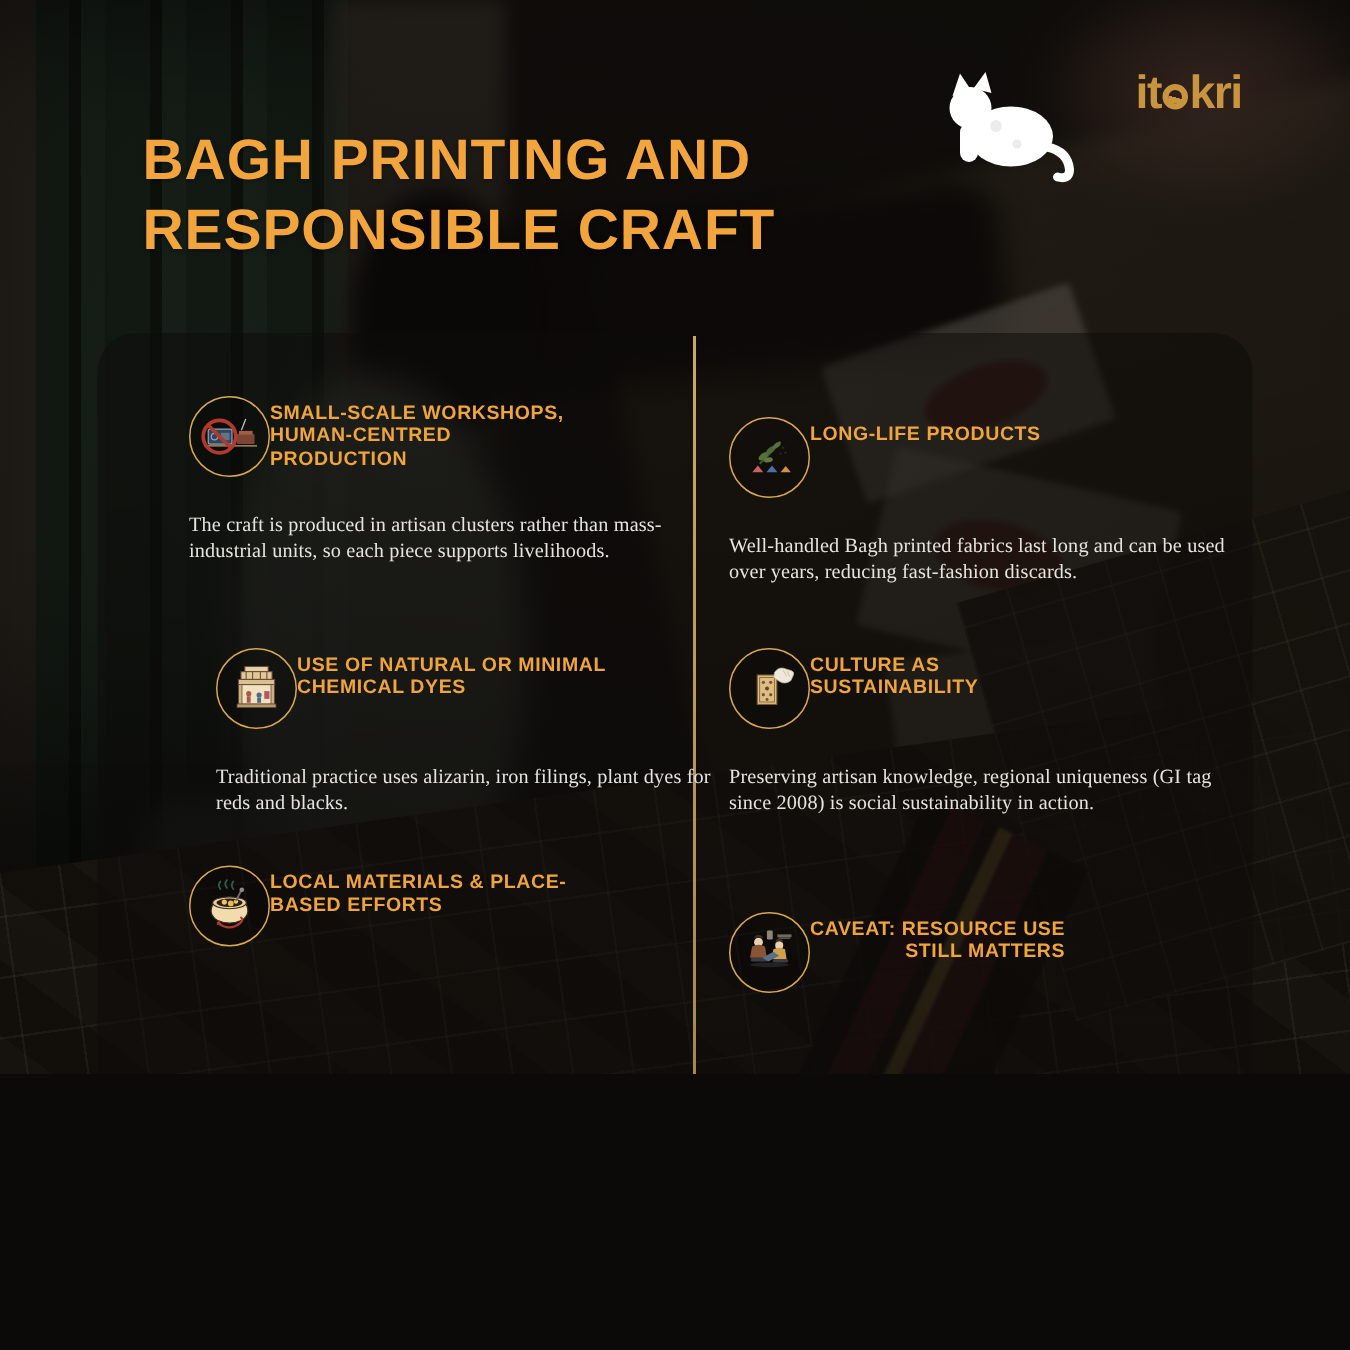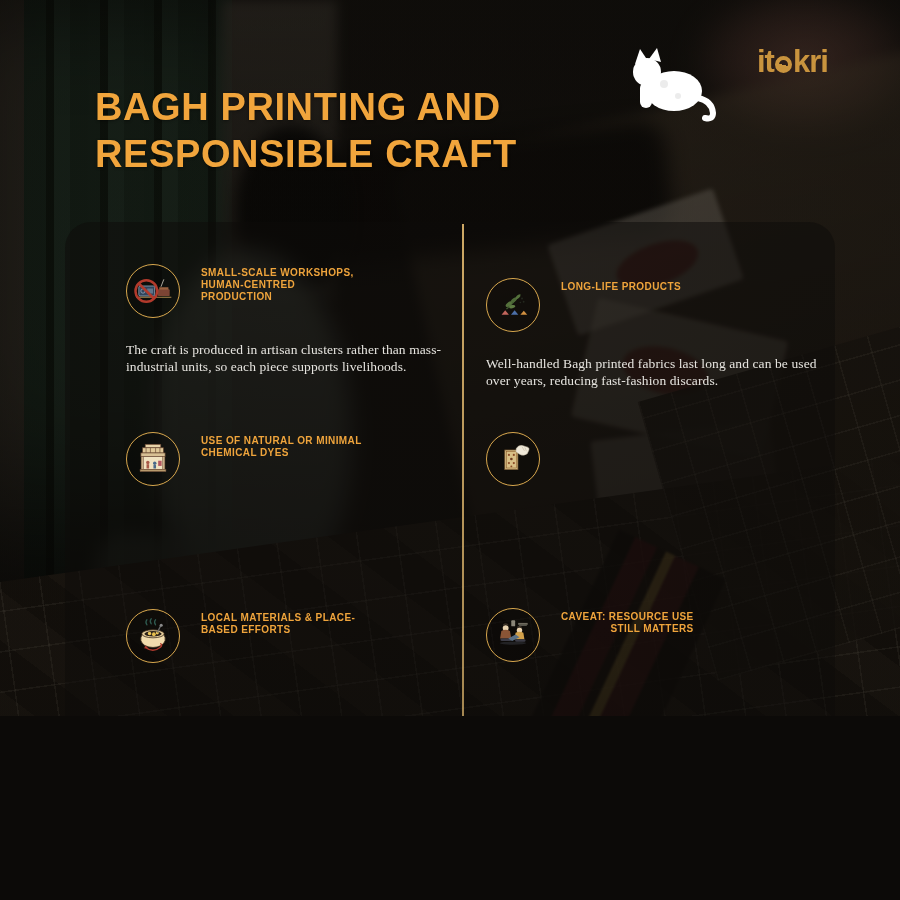--- a/index.html
+++ b/index.html
@@ -78,27 +78,27 @@
     text-shadow:0 1px 3px rgba(0,0,0,.4);}
   .logo{left:757px;top:44px;font-size:31px;font-weight:700;letter-spacing:-1px;color:#C9943E;}
   .logo .o{display:inline-block;width:17px;height:17px;border:4px solid #C9943E;border-radius:50%;
     background:linear-gradient(15deg,#C9943E 46%,rgba(0,0,0,0) 47%);margin:0 1px;vertical-align:-1px;}
   .cat{left:618px;top:46px;width:102px;height:78px;}
 
   .section{position:absolute;width:330px;}
   .sec-head{display:flex;align-items:flex-start;min-height:79px;}
   .icon-wrap{width:54px;height:54px;flex:0 0 auto;border:1.6px solid #D9A84E;border-radius:50%;
     display:flex;align-items:center;justify-content:center;background:rgba(0,0,0,.18);margin-top:2px;}
-  .sec-title{margin-left:21px;padding-top:5px;font-size:10px;font-weight:700;
+  .sec-title{padding-top:5px;font-size:13px;font-weight:700;
     letter-spacing:.4px;line-height:1.18;color:#EFA43C;white-space:pre-line;}
   .sec-body{margin:0;font-size:13.5px;line-height:1.26;letter-spacing:.1px;color:#E6E4DF;font-family:Liberation Serif, serif;}
 
   .s1{left:126px;top:262px;} .s2{left:486px;top:276px;width:332px;}
-  .s3{left:126px;top:430px;} .s4{left:486px;top:430px;width:332px;}
-  .s5{left:126px;top:607px;} .s6{left:486px;top:606px;width:332px;text-align:right;}
+  .s3{left:144px;top:430px;} .s4{left:486px;top:430px;width:332px;}
+  .s5{left:126px;top:575px;} .s6{left:486px;top:606px;width:332px;text-align:right;}
 </style>
 </head>
 <body>
 
 <div class="stage">
 
   <div class="bg">
     <div class="abs bg-door"></div>
     <div class="abs bg-wallmid"></div>
     <div class="abs bg-pinkpile"></div>
@@ -201,40 +201,44 @@
           <rect x="14.5" y="28" width="3" height="5" fill="#a85a48"></rect>
           <circle cx="24" cy="27" r="2" fill="#4a6a8a"></circle>
           <rect x="22.5" y="29" width="3" height="4" fill="#4a6a8a"></rect>
           <rect x="28" y="24" width="4" height="6" fill="#b3575f"></rect>
           <rect x="7" y="34" width="30" height="2.6" fill="#b89a6c" stroke="#6b4a34" stroke-width=".6"></rect>
         </svg>
       </div>
       <div class="sec-title">USE OF NATURAL OR MINIMAL
 CHEMICAL DYES</div>
     </div>
+    <p class="sec-body">Traditional practice uses alizarin, iron filings, plant dyes for reds and blacks.</p>
   </div>
 
   <div class="section s4">
     <div class="sec-head">
       <div class="icon-wrap">
         <svg viewBox="0 0 44 44" width="36" height="36">
           <rect x="12" y="11" width="16" height="24" fill="#d9bf86" stroke="#7a5a34" stroke-width=".9"></rect>
           <rect x="14" y="13" width="12" height="20" fill="none" stroke="#8a5a2a" stroke-width=".7"></rect>
           <circle cx="17" cy="17" r="1.3" fill="#8a4a26"></circle>
             <circle cx="23" cy="17" r="1.3" fill="#8a4a26"></circle>
           <circle cx="20" cy="22" r="1.6" fill="#6e3d20"></circle>
           <circle cx="17" cy="27" r="1.3" fill="#8a4a26"></circle>
             <circle cx="23" cy="27" r="1.3" fill="#8a4a26"></circle>
           <circle cx="20" cy="31" r="1.2" fill="#8a4a26"></circle>
           <path d="M26 9 q3-4.5 7.5-3.5 l6.5 2 q2.5 1 1.5 3.5 l-2 4.5 q-4.5 3.5 -9 1 l-5-3.5 z" fill="#efe8d8" stroke="#b8ad96" stroke-width=".6"></path>
           <line x1="33" y1="7" x2="36" y2="12" stroke="#c8bda6" stroke-width=".8"></line>
           <line x1="36.5" y1="8" x2="38.5" y2="12.5" stroke="#c8bda6" stroke-width=".8"></line>
         </svg>
       </div>
-    </div>
+      <div class="sec-title">CULTURE AS
+SUSTAINABILITY</div>
+    </div>
+    <p class="sec-body">Preserving artisan knowledge, regional uniqueness (GI tag since 2008) is social sustainability in action.</p>
   </div>
 
   <div class="section s5">
     <div class="sec-head">
       <div class="icon-wrap">
         <svg viewBox="0 0 44 44" width="38" height="38">
           <path d="M15 3 q-2.5 3 0 6" stroke="#2f5a50" stroke-width="1.4" fill="none" stroke-linecap="round"></path>
           <path d="M20 2 q-2.5 3 0 6" stroke="#2f5a50" stroke-width="1.4" fill="none" stroke-linecap="round"></path>
           <path d="M25 3 q-2.5 3 0 6" stroke="#2f5a50" stroke-width="1.4" fill="none" stroke-linecap="round"></path>
           <path d="M9.5 20 q-4.5 8 3 13 q9.5 4.5 19 0 q7.5-5 3-13 z" fill="#f2dcae" stroke="#3a2a1a" stroke-width=".9"></path>

